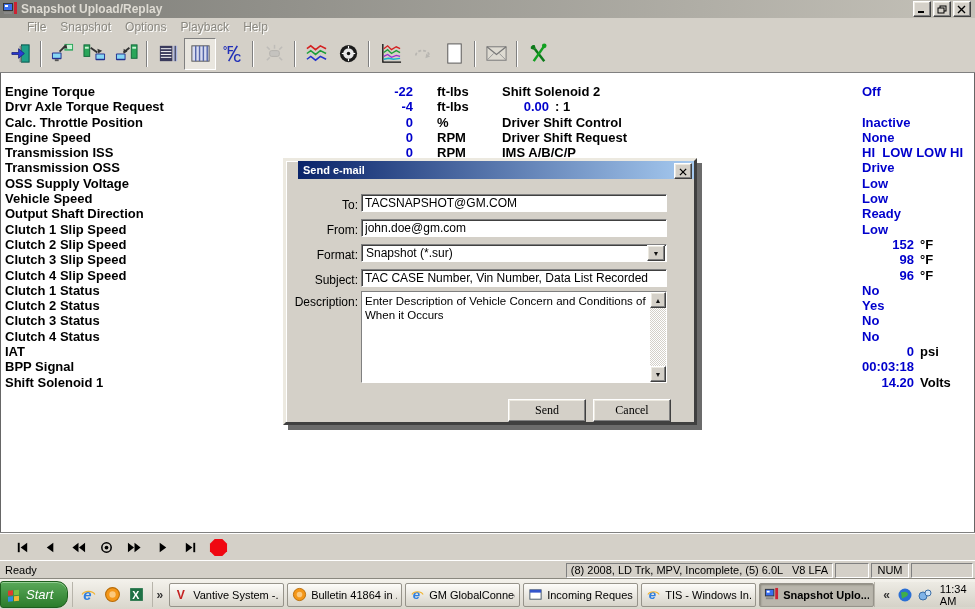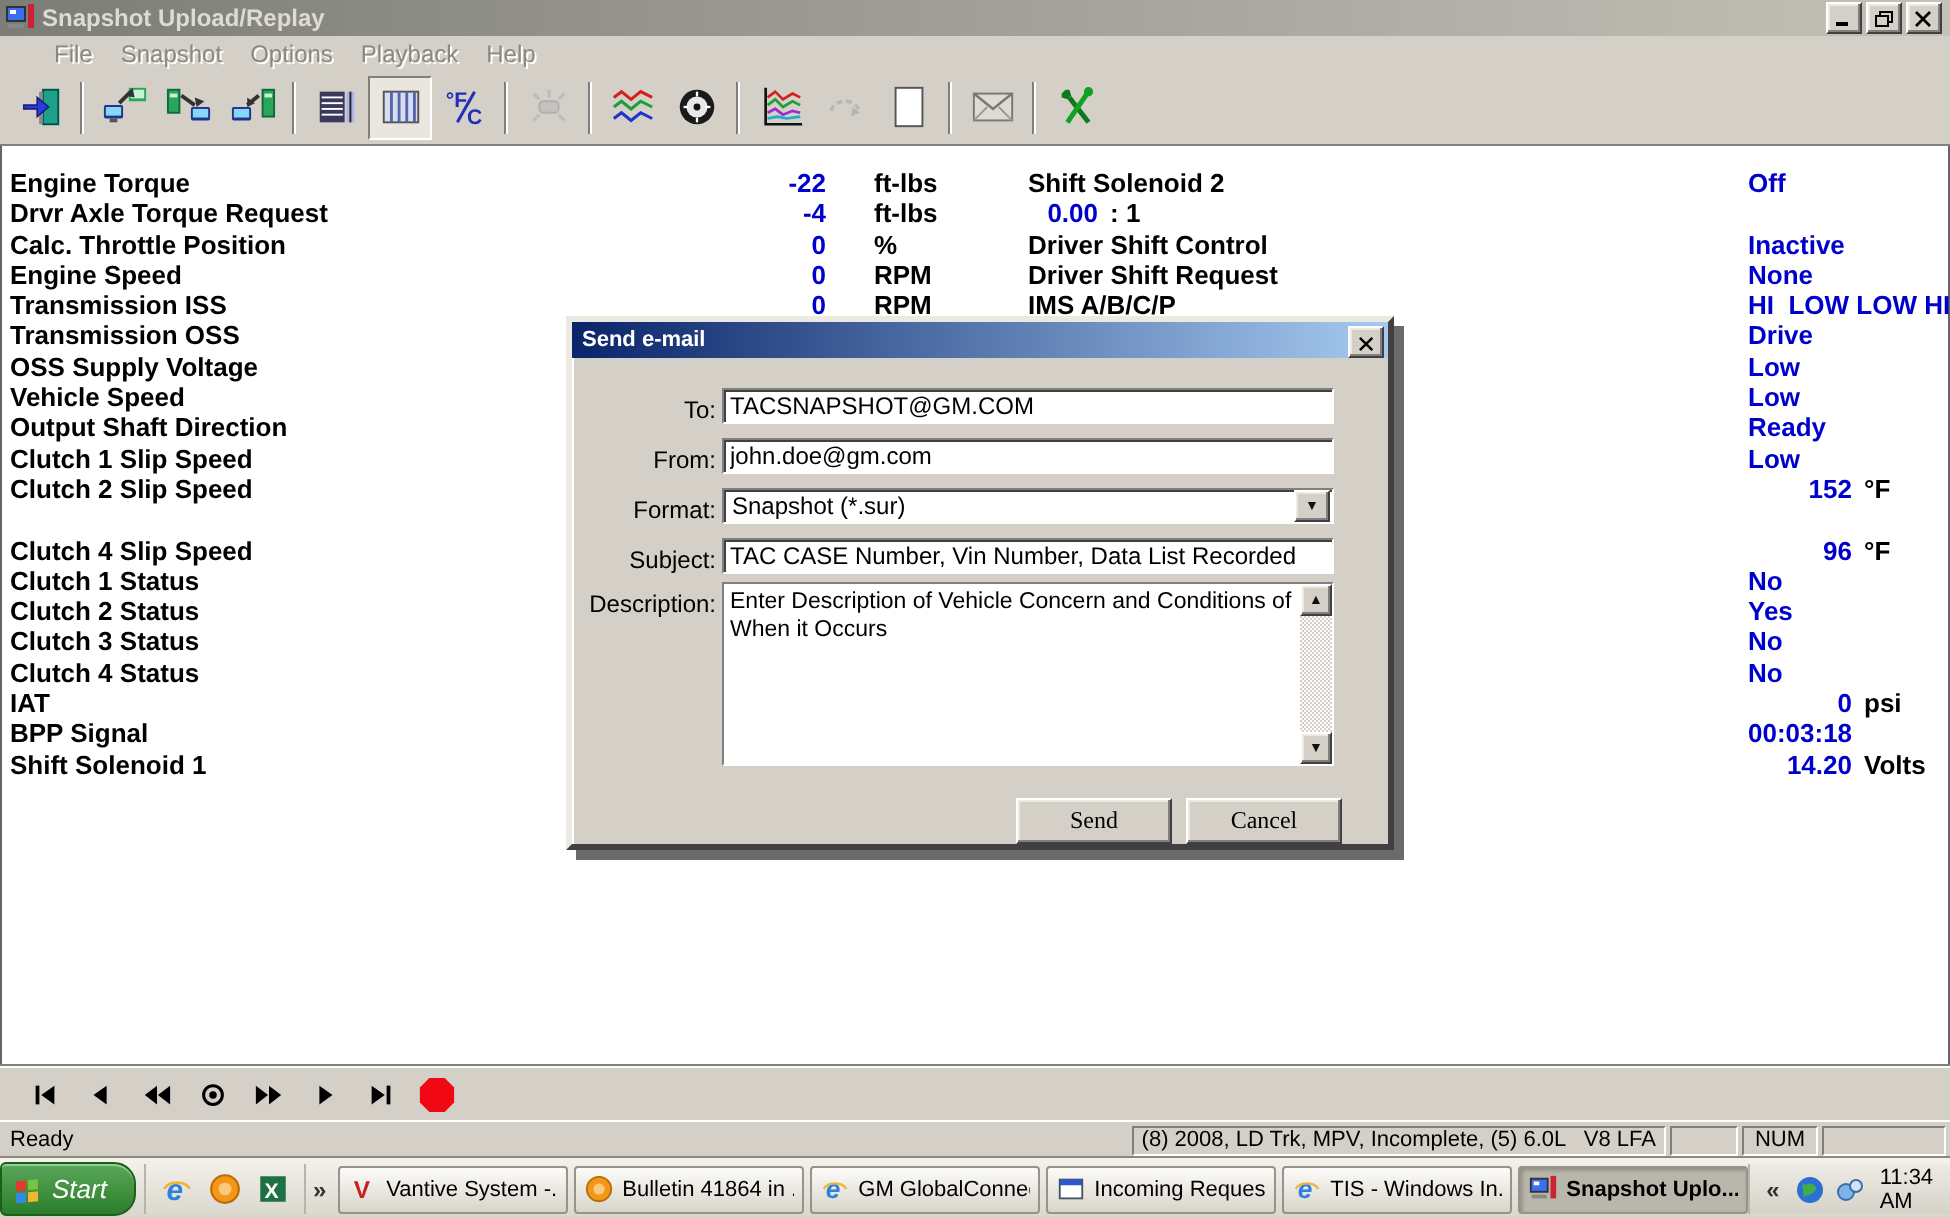--- a/index.html
+++ b/index.html
@@ -36,30 +36,30 @@
   .tbtn.disabled svg{opacity:.45;filter:grayscale(1);}
   .tsep{width:0;height:26px;margin:0 4px;border-left:1px solid #808080;border-right:1px solid #ffffff;}
 
   
   .client{position:absolute;top:73px;left:0;width:973px;height:459px;background:#fff;border-left:1px solid #666;border-right:1px solid #666;}
   #rows{position:absolute;top:11px;left:0;right:0;}
   .drow{display:flex;height:15.3px;line-height:15.3px;font-size:13px;font-weight:bold;white-space:pre;color:#000;}
   .c-lname{margin-left:4px;width:300px;flex:none;}
   .c-lval{width:108px;flex:none;text-align:right;color:var(--blue);}
   .c-lunit{width:60px;flex:none;margin-left:24px;}
-  .c-rname{width:360px;flex:none;margin-left:17px;}
+  .c-rname{width:360px;flex:none;margin-left:5px;}
   .c-rval{width:52px;flex:none;color:var(--blue);}
   .c-rval.num{text-align:right;}
   .c-runit{margin-left:6px;}
 
   
   .dialog{position:absolute;left:283px;top:158px;width:408px;height:261px;background:var(--wgray);
           border:3px solid;border-color:#ece9e0 #404040 #404040 #ece9e0;
           box-shadow:inset 1px 1px 0 #fff, 5px 5px 0 rgba(70,70,70,.8);z-index:10;}
-  .dtitle{position:absolute;top:0;left:0;right:0;height:18px;
+  .dtitle{position:absolute;top:0;left:12px;right:0;height:18px;
           background:linear-gradient(90deg,var(--dlg1,#0A246A),var(--dlg2,#A6CAF0));
           color:#fff;font-size:11px;font-weight:bold;display:flex;align-items:center;padding-left:5px;}
   .dclose{position:absolute;top:2px;right:2px;width:16px;height:14px;display:flex;align-items:center;justify-content:center;padding:0;}
   .dclose svg{width:9px;height:8px;}
   .dlab{position:absolute;left:6px;width:66px;text-align:right;font-size:12px;color:#000;}
   .dinp{position:absolute;left:75px;width:298px;height:14px;font-size:12px;font-family:"Liberation Sans",sans-serif;
         padding:1px 3px;outline:none;}
   .dsel{position:absolute;left:75px;width:304px;height:16px;font-size:12px;display:flex;align-items:center;}
   .dsel .selval{flex:1;padding-left:4px;white-space:nowrap;overflow:hidden;}
   .drop{width:16px;height:14px;margin-right:1px;display:flex;align-items:center;justify-content:center;font-size:7px;color:#111;flex:none;}
@@ -346,21 +346,21 @@
         <div class="drow"><span class="c-lname">Drvr Axle Torque Request</span><span class="c-lval">-4</span><span class="c-lunit">ft-lbs</span><span class="c-rval num">0.00</span><span class="c-runit">: 1</span></div>
         <div class="drow"><span class="c-lname">Calc. Throttle Position</span><span class="c-lval">0</span><span class="c-lunit">%</span><span class="c-rname">Driver Shift Control</span><span class="c-rval">Inactive</span><span class="c-runit"></span></div>
         <div class="drow"><span class="c-lname">Engine Speed</span><span class="c-lval">0</span><span class="c-lunit">RPM</span><span class="c-rname">Driver Shift Request</span><span class="c-rval">None</span><span class="c-runit"></span></div>
         <div class="drow"><span class="c-lname">Transmission ISS</span><span class="c-lval">0</span><span class="c-lunit">RPM</span><span class="c-rname">IMS A/B/C/P</span><span class="c-rval">HI  LOW LOW HI</span><span class="c-runit"></span></div>
         <div class="drow"><span class="c-lname">Transmission OSS</span><span class="c-lval"></span><span class="c-lunit"></span><span class="c-rname"></span><span class="c-rval">Drive</span><span class="c-runit"></span></div>
         <div class="drow"><span class="c-lname">OSS Supply Voltage</span><span class="c-lval"></span><span class="c-lunit"></span><span class="c-rname"></span><span class="c-rval">Low</span><span class="c-runit"></span></div>
         <div class="drow"><span class="c-lname">Vehicle Speed</span><span class="c-lval"></span><span class="c-lunit"></span><span class="c-rname"></span><span class="c-rval">Low</span><span class="c-runit"></span></div>
         <div class="drow"><span class="c-lname">Output Shaft Direction</span><span class="c-lval"></span><span class="c-lunit"></span><span class="c-rname"></span><span class="c-rval">Ready</span><span class="c-runit"></span></div>
         <div class="drow"><span class="c-lname">Clutch 1 Slip Speed</span><span class="c-lval"></span><span class="c-lunit"></span><span class="c-rname"></span><span class="c-rval">Low</span><span class="c-runit"></span></div>
         <div class="drow"><span class="c-lname">Clutch 2 Slip Speed</span><span class="c-lval"></span><span class="c-lunit"></span><span class="c-rname"></span><span class="c-rval num">152</span><span class="c-runit">°F</span></div>
-        <div class="drow"><span class="c-lval"></span><span class="c-lunit"></span><span class="c-rname"></span><span class="c-rval num">98</span><span class="c-runit">°F</span></div>
+        <div class="drow"><span class="c-lname">Clutch 3 Slip Speed</span><span class="c-lval"></span><span class="c-lunit"></span><span class="c-rname"></span><span class="c-rval num">98</span><span class="c-runit">°F</span></div>
         <div class="drow"><span class="c-lname">Clutch 4 Slip Speed</span><span class="c-lval"></span><span class="c-lunit"></span><span class="c-rname"></span><span class="c-rval num">96</span><span class="c-runit">°F</span></div>
         <div class="drow"><span class="c-lname">Clutch 1 Status</span><span class="c-lval"></span><span class="c-lunit"></span><span class="c-rname"></span><span class="c-rval">No</span><span class="c-runit"></span></div>
         <div class="drow"><span class="c-lname">Clutch 2 Status</span><span class="c-lval"></span><span class="c-lunit"></span><span class="c-rname"></span><span class="c-rval">Yes</span><span class="c-runit"></span></div>
         <div class="drow"><span class="c-lname">Clutch 3 Status</span><span class="c-lval"></span><span class="c-lunit"></span><span class="c-rname"></span><span class="c-rval">No</span><span class="c-runit"></span></div>
         <div class="drow"><span class="c-lname">Clutch 4 Status</span><span class="c-lval"></span><span class="c-lunit"></span><span class="c-rname"></span><span class="c-rval">No</span><span class="c-runit"></span></div>
         <div class="drow"><span class="c-lname">IAT</span><span class="c-lval"></span><span class="c-lunit"></span><span class="c-rname"></span><span class="c-rval num">0</span><span class="c-runit">psi</span></div>
         <div class="drow"><span class="c-lname">BPP Signal</span><span class="c-lval"></span><span class="c-lunit"></span><span class="c-rname"></span><span class="c-rval">00:03:18</span><span class="c-runit"></span></div>
         <div class="drow"><span class="c-lname">Shift Solenoid 1</span><span class="c-lval"></span><span class="c-lunit"></span><span class="c-rname"></span><span class="c-rval num">14.20</span><span class="c-runit">Volts</span></div>
       </div>
   </div>

